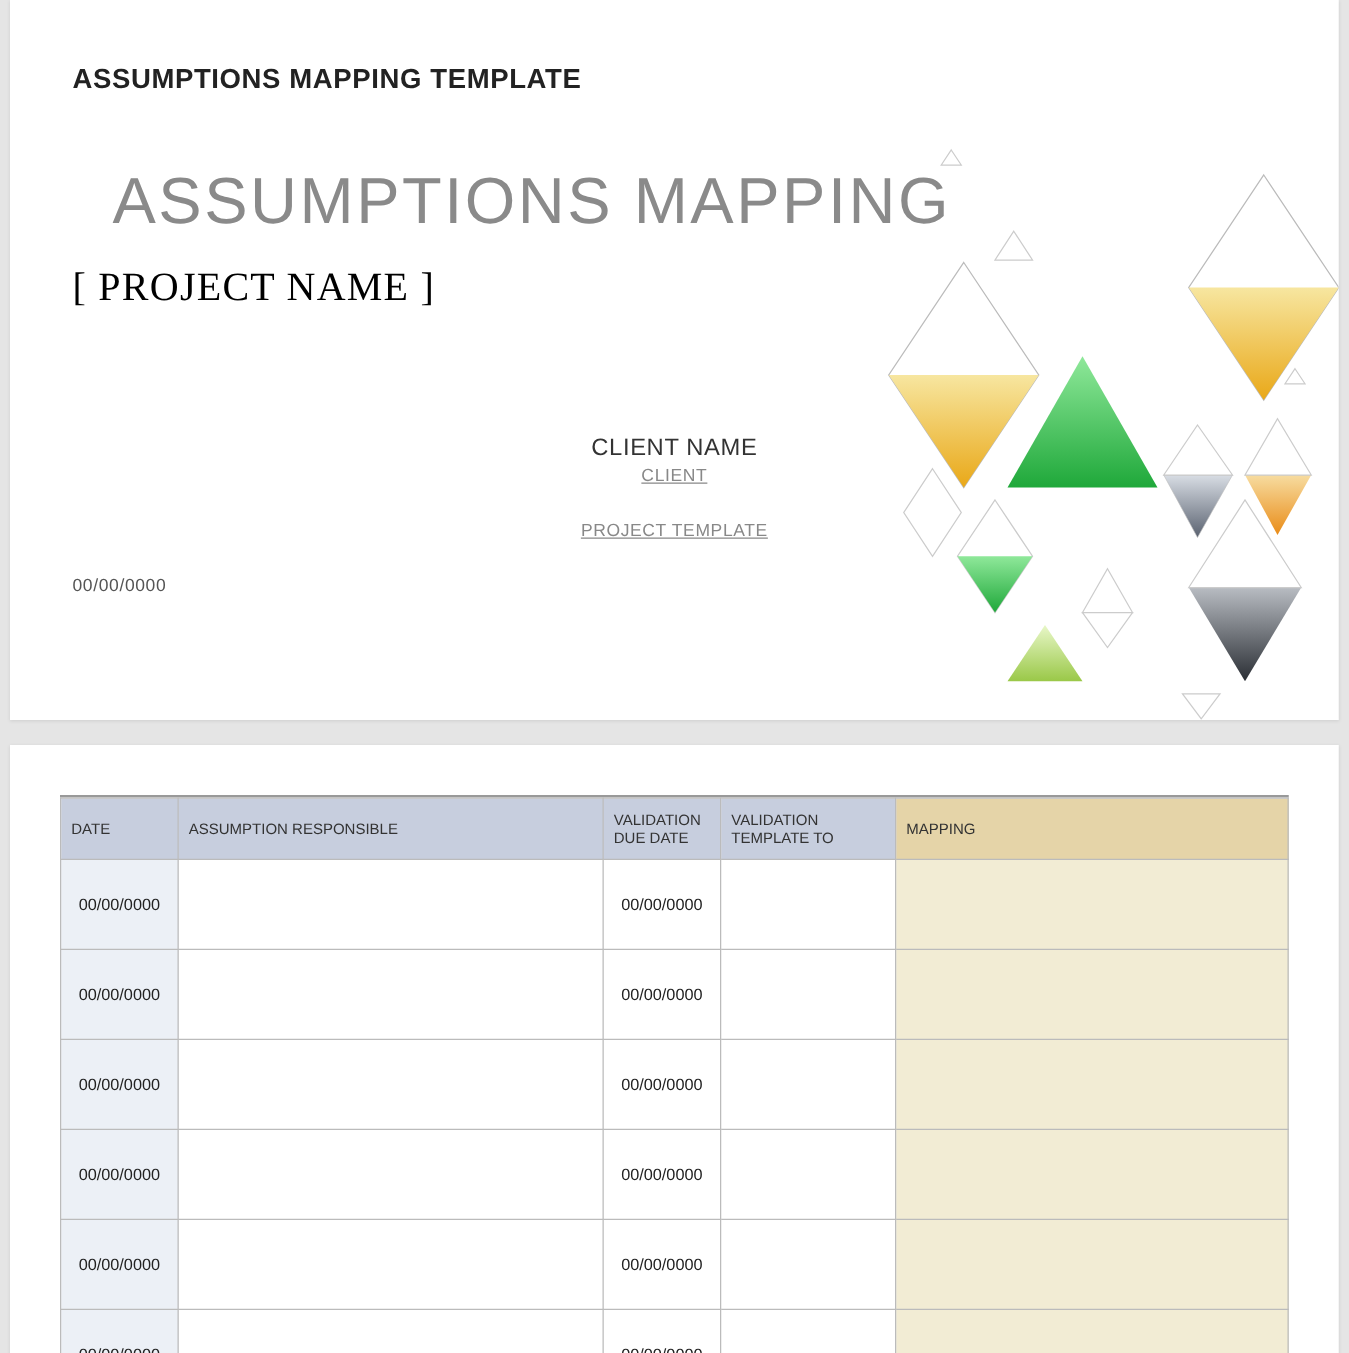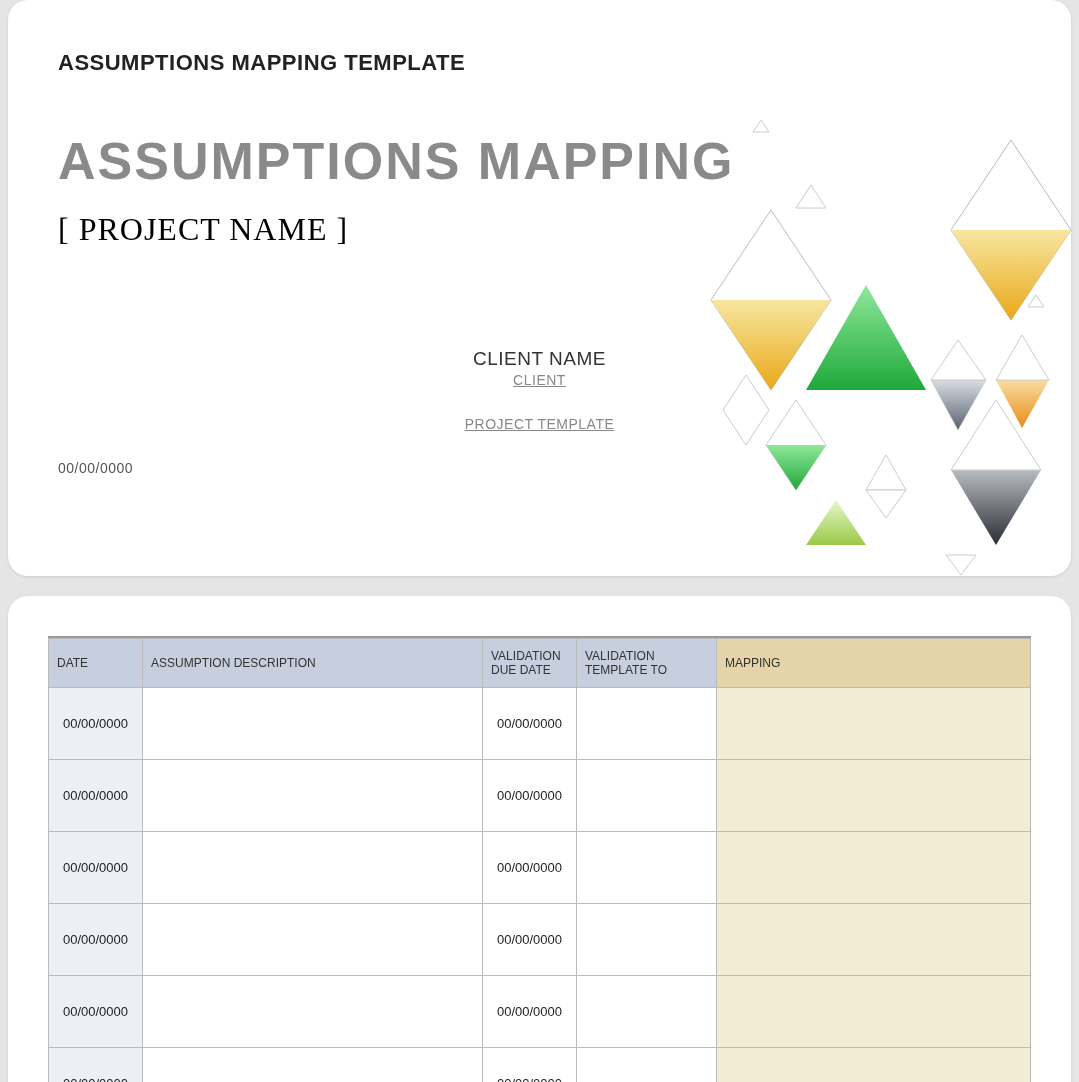--- a/index.html
+++ b/index.html
@@ -5,25 +5,24 @@
   * { box-sizing: border-box; margin: 0; padding: 0; }
   body {
     background: #e5e5e5;
     font-family: "Century Gothic", "Avant Garde", Arial, sans-serif;
     width: 1079px;
   }
   .page {
     background: #fff;
     margin: 0 8px 20px 8px;
     box-shadow: 0 1px 3px rgba(0,0,0,0.1);
-    border-radius: 20px;
   }
   .cover { padding: 50px 50px 40px 50px; position: relative; overflow: hidden; height: 576px; }
   .template-title { font-size: 22px; font-weight: bold; color: #222; letter-spacing: 0.5px; margin-bottom: 55px; }
-  .big-title { font-size: 52px; font-weight: 700; color: #8a8a8a; letter-spacing: 2px; margin-bottom: 20px; }
+  .big-title { font-size: 52px; font-weight: 400; color: #8a8a8a; letter-spacing: 2px; margin-bottom: 20px; margin-left: 32px; }
   .project-name { font-size: 32px; font-weight: 300; color: #000000; letter-spacing: 1px; margin-bottom: 100px; font-family: Liberation Serif, serif; }
   .meta-block { margin-bottom: 28px; text-align: center; }
   .meta-value { font-size: 19px; color: #333; letter-spacing: 0.5px; }
   .meta-label { font-size: 14px; color: #888; letter-spacing: 0.5px; margin-top: 2px; text-decoration: underline; }
   .doc-date { font-size: 14px; color: #555; letter-spacing: 0.5px; margin-top: 20px; }
 
   .graphic { position: absolute; top: 100px; right: 0; width: 430px; height: 480px; pointer-events: none; }
 
   .page2 { padding: 40px 40px 0 40px; }
   table { width: 100%; border-collapse: collapse; table-layout: fixed; }
@@ -133,21 +132,21 @@
     <colgroup>
       <col class="c-date">
           <col class="c-desc">
           <col class="c-due">
           <col class="c-assigned">
           <col class="c-comments">
     </colgroup>
     <thead>
       <tr>
         <th class="center">DATE</th>
-        <th>ASSUMPTION DESCRIPTION</th>
+        <th>ASSUMPTION RESPONSIBLE</th>
         <th class="center">VALIDATION DUE DATE</th>
         <th>VALIDATION TEMPLATE TO</th>
         <th class="comments">MAPPING</th>
       </tr>
     </thead>
     <tbody id="tbody">
     <tr>
             <td class="date-col">00/00/0000</td>
             <td class="desc-col"></td>
             <td class="due-col">00/00/0000</td>

